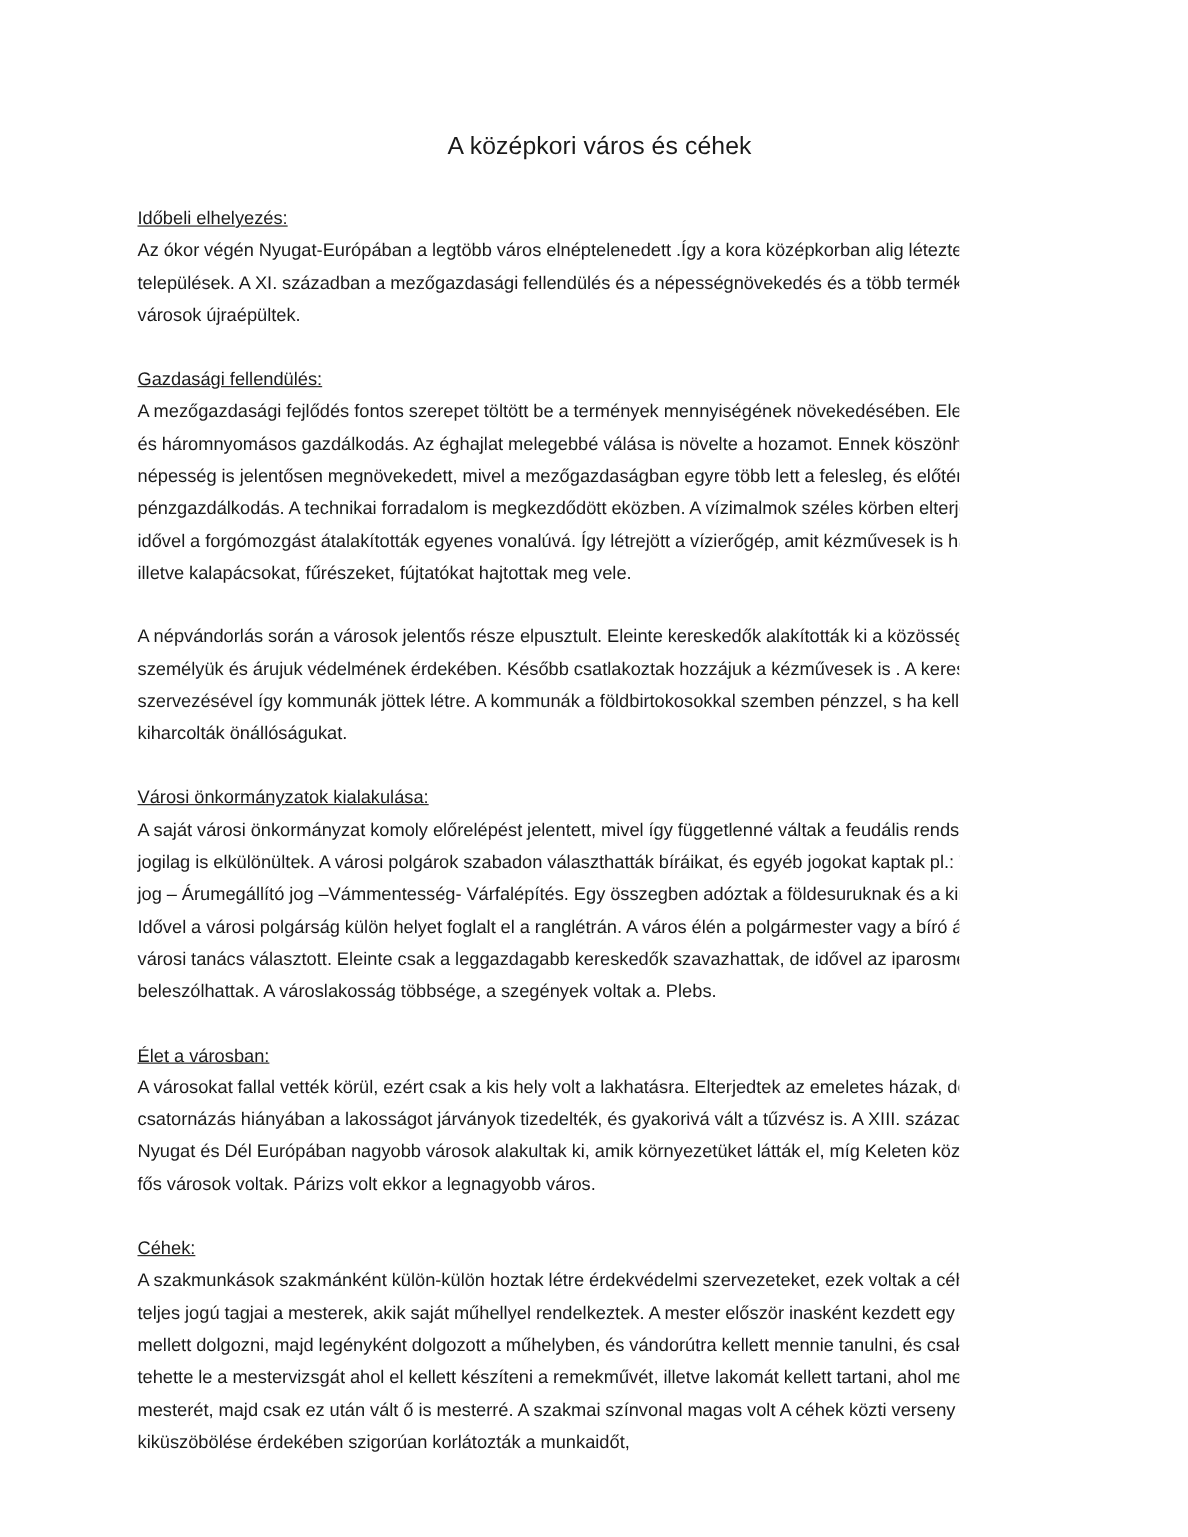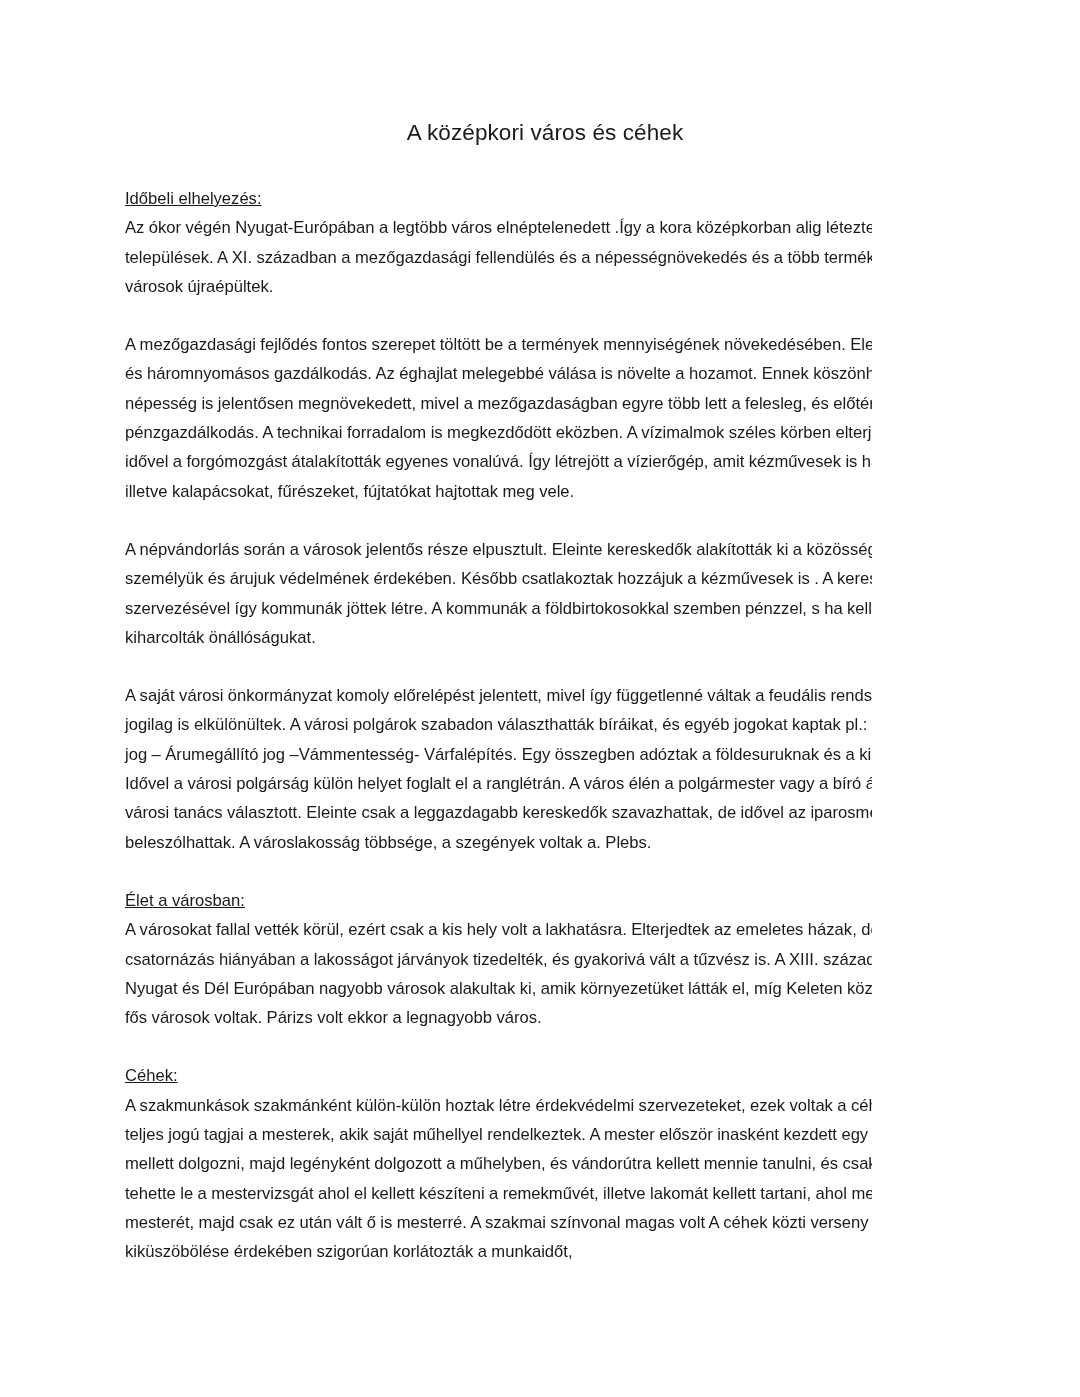--- a/index.html
+++ b/index.html
@@ -65,28 +65,30 @@
   <div class="doc-body">
 
     <h1 class="doc-title">A középkori város és céhek</h1>
 
     <div class="section">
       <p class="section-heading">Időbeli elhelyezés:</p>
       <p class="section-text">Az ókor végén Nyugat-Európában a legtöbb város elnéptelenedett .Így a kora középkorban alig léteztek nagyobb települések. A XI. században a mezőgazdasági fellendülés és a népességnövekedés és a több termék miatt a városok újraépültek.</p>
     </div>
 
     <div class="section">
+      <p class="section-heading">Gazdasági fellendülés:</p>
       <p class="section-text">A mezőgazdasági fejlődés fontos szerepet töltött be a termények mennyiségének növekedésében. Elerjedt a két- és háromnyomásos gazdálkodás. Az éghajlat melegebbé válása is növelte a hozamot. Ennek köszönhetően a népesség is jelentősen megnövekedett, mivel a mezőgazdaságban egyre több lett a felesleg, és előtérbe került a pénzgazdálkodás. A technikai forradalom is megkezdődött eközben. A vízimalmok széles körben elterjedtek és idővel a forgómozgást átalakították egyenes vonalúvá. Így létrejött a vízierőgép, amit kézművesek is használtak, illetve kalapácsokat, fűrészeket, fújtatókat hajtottak meg vele.</p>
     </div>
 
     <div class="section">
       <p class="section-text">A népvándorlás során a városok jelentős része elpusztult. Eleinte kereskedők alakították ki a közösségeket, személyük és árujuk védelmének érdekében. Később csatlakoztak hozzájuk a kézművesek is . A kereskedők szervezésével így kommunák jöttek létre. A kommunák a földbirtokosokkal szemben pénzzel, s ha kellett erővel is kiharcolták önállóságukat.</p>
     </div>
 
     <div class="section">
+      <p class="section-heading">Városi önkormányzatok kialakulása:</p>
       <p class="section-text">A saját városi önkormányzat komoly előrelépést jelentett, mivel így függetlenné váltak a feudális rendszertől, és jogilag is elkülönültek. A városi polgárok szabadon választhatták bíráikat, és egyéb jogokat kaptak pl.: Vásártartási jog – Árumegállító jog –Vámmentesség- Várfalépítés. Egy összegben adóztak a földesuruknak és a királynak. Idővel a városi polgárság külön helyet foglalt el a ranglétrán. A város élén a polgármester vagy a bíró állt, akit városi tanács választott. Eleinte csak a leggazdagabb kereskedők szavazhattak, de idővel az iparosmesterek is beleszólhattak. A városlakosság többsége, a szegények voltak a. Plebs.</p>
     </div>
 
     <div class="section">
       <p class="section-heading">Élet a városban:</p>
       <p class="section-text">A városokat fallal vették körül, ezért csak a kis hely volt a lakhatásra. Elterjedtek az emeletes házak, de csatornázás hiányában a lakosságot járványok tizedelték, és gyakorivá vált a tűzvész is. A XIII. század közepén Nyugat és Dél Európában nagyobb városok alakultak ki, amik környezetüket látták el, míg Keleten közepes 4-5000 fős városok voltak. Párizs volt ekkor a legnagyobb város.</p>
     </div>
 
     <div class="section">
       <p class="section-heading">Céhek:</p>

